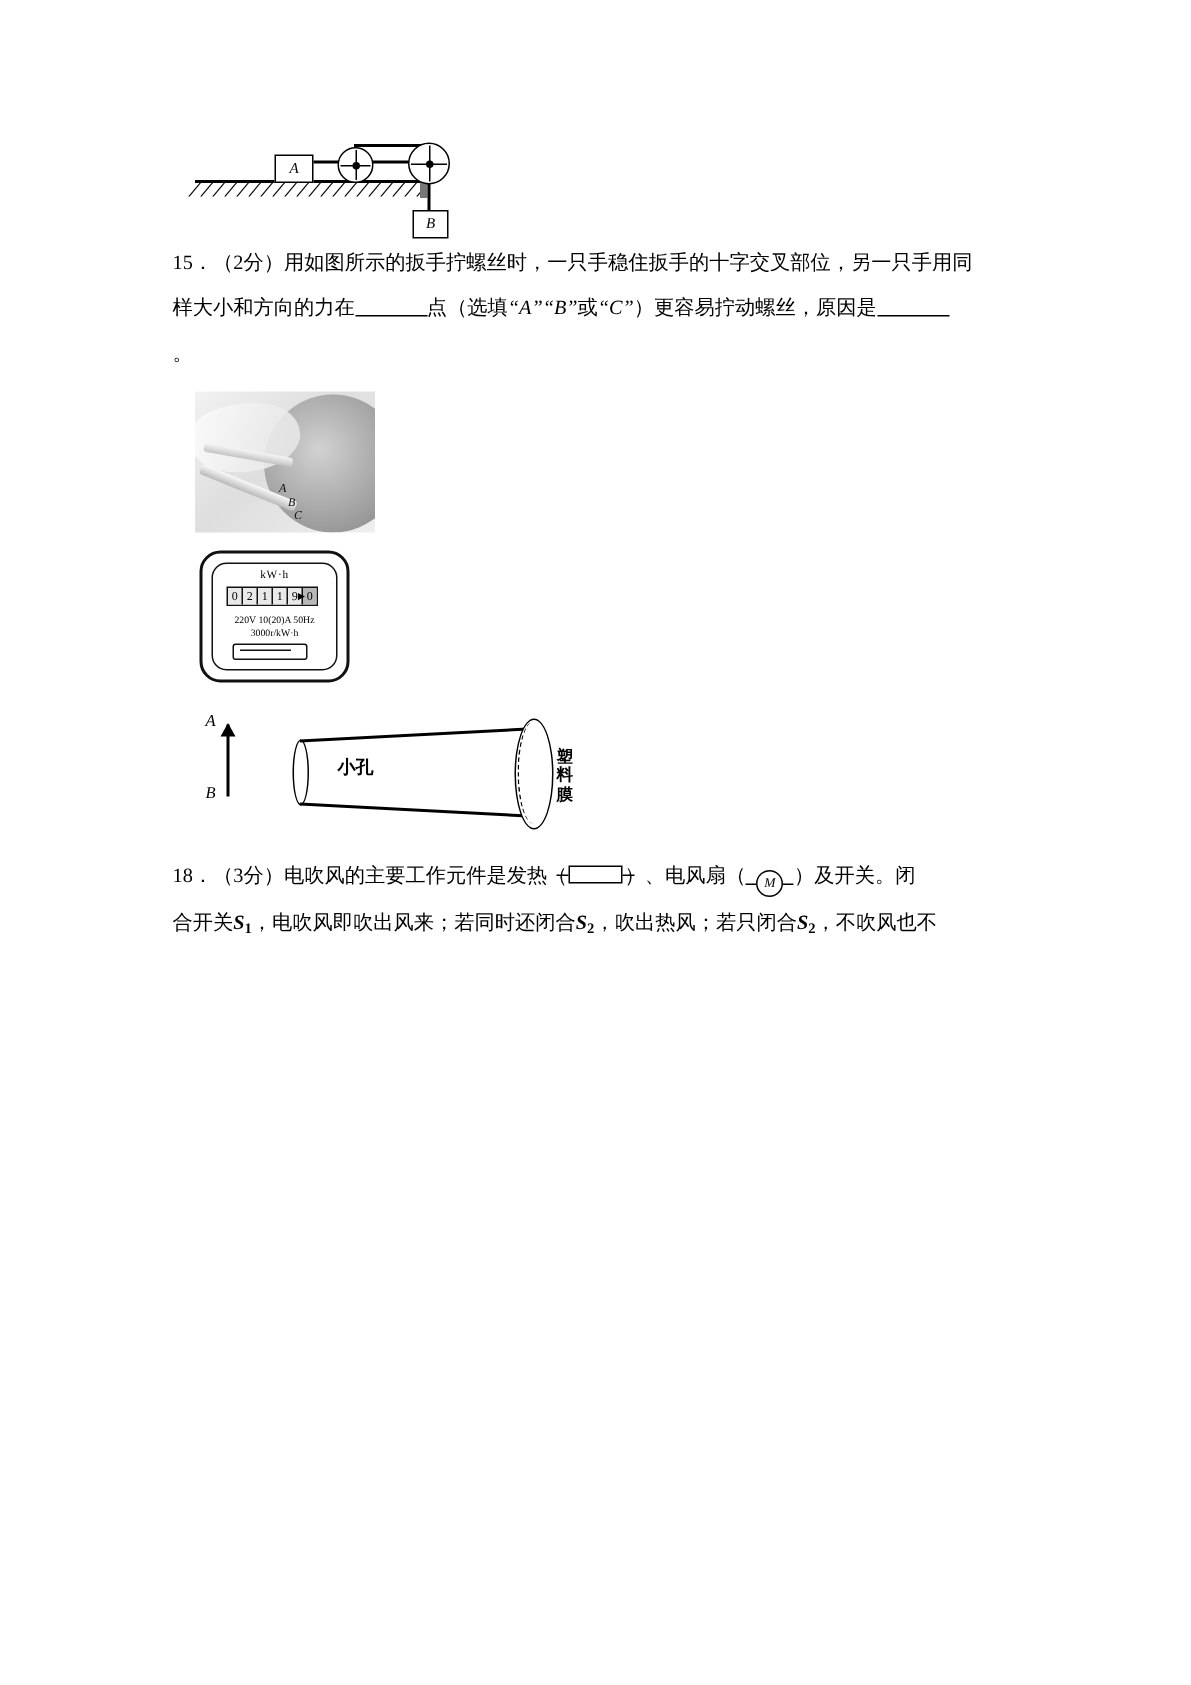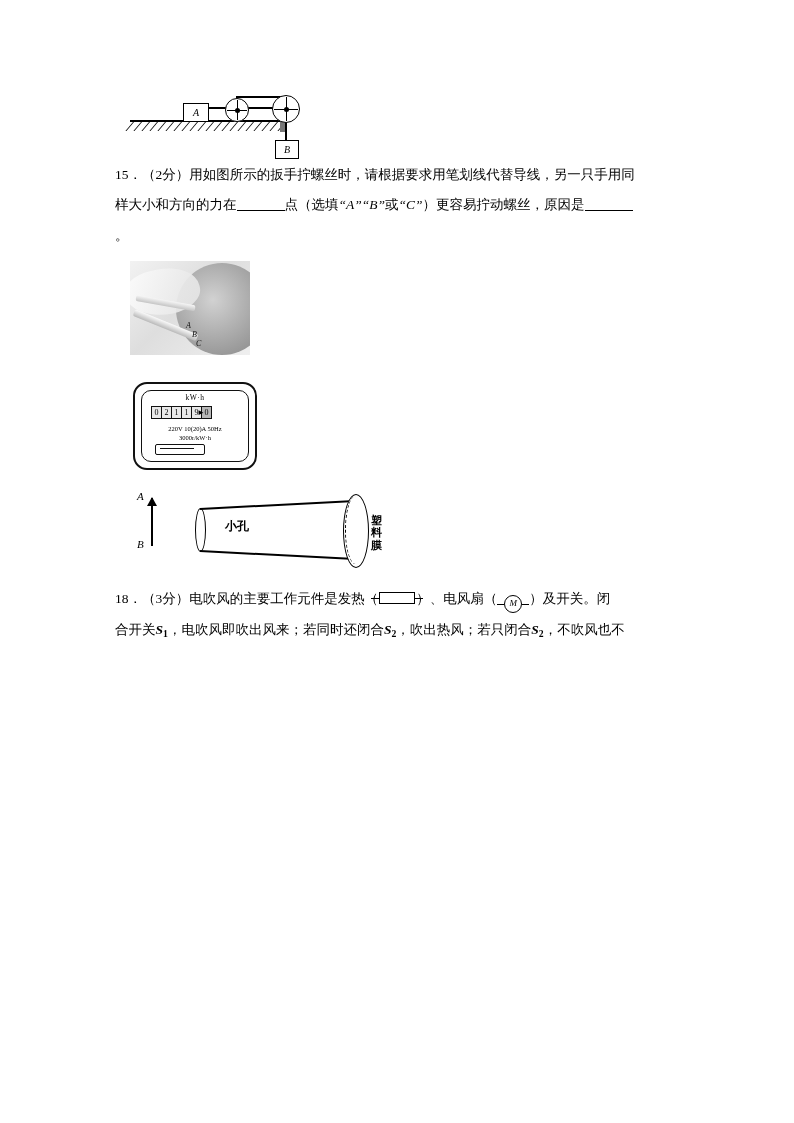--- a/index.html
+++ b/index.html
@@ -214,27 +214,26 @@
     width: 74px; height: 46px;
     background: linear-gradient(120deg,#fdfdfd,#e3e3e3);
     border-radius: 40% 55% 45% 60%;
     transform: rotate(-12deg);
     opacity: .9;
   }
 
   
   .meter {
     position: relative;
-    margin: 27px 0 12px 18px;
+    margin: 12px 0 12px 18px;
     width: 96px;
     height: 84px;
     border: 2px solid #111;
     border-radius: 14px;
     background: #fff;
-    padding-left: 24px;
   }
   .meter .inner {
     position: absolute;
     left: 6px; top: 6px; right: 6px; bottom: 6px;
     border: 1px solid #111;
     border-radius: 10px;
   }
   .meter .kwh {
     position: absolute;
     left: 0; right: 0; top: 9px;
@@ -471,21 +470,21 @@
       <div class="pulley p2">
         <div class="spoke"></div>
         <div class="spoke h"></div>
         <div class="hub"></div>
       </div>
       <div class="blockB">B</div>
     </div>
 
 
     <div class="q">
-      <span class="num">15．</span><span>（2分）</span><span>用如图所示的扳手拧螺丝时，请根据要求用笔划线代替导线，另一只手用同</span><br>
+      <span class="num">15．</span><span>（2分）</span><span>用如图所示的扳手拧螺丝时，一只手稳住扳手的十字交叉部位，另一只手用同</span><br>
       <span>样大小和方向的力在</span><span class="blank"></span><span>点（选填</span><span class="ital">“A”</span><span class="ital">“B”</span><span>或</span><span class="ital">“C”</span><span>）更容易拧动螺丝，原因是</span><span class="blank"></span><br>
       <span>。</span>
     </div>
 
     <div class="photo-wrench">
       <div class="disc"></div>
       <div class="hand"></div>
       <div class="handle2"></div>
       <div class="handle"></div>
       <div class="lbl lblA">A</div>

